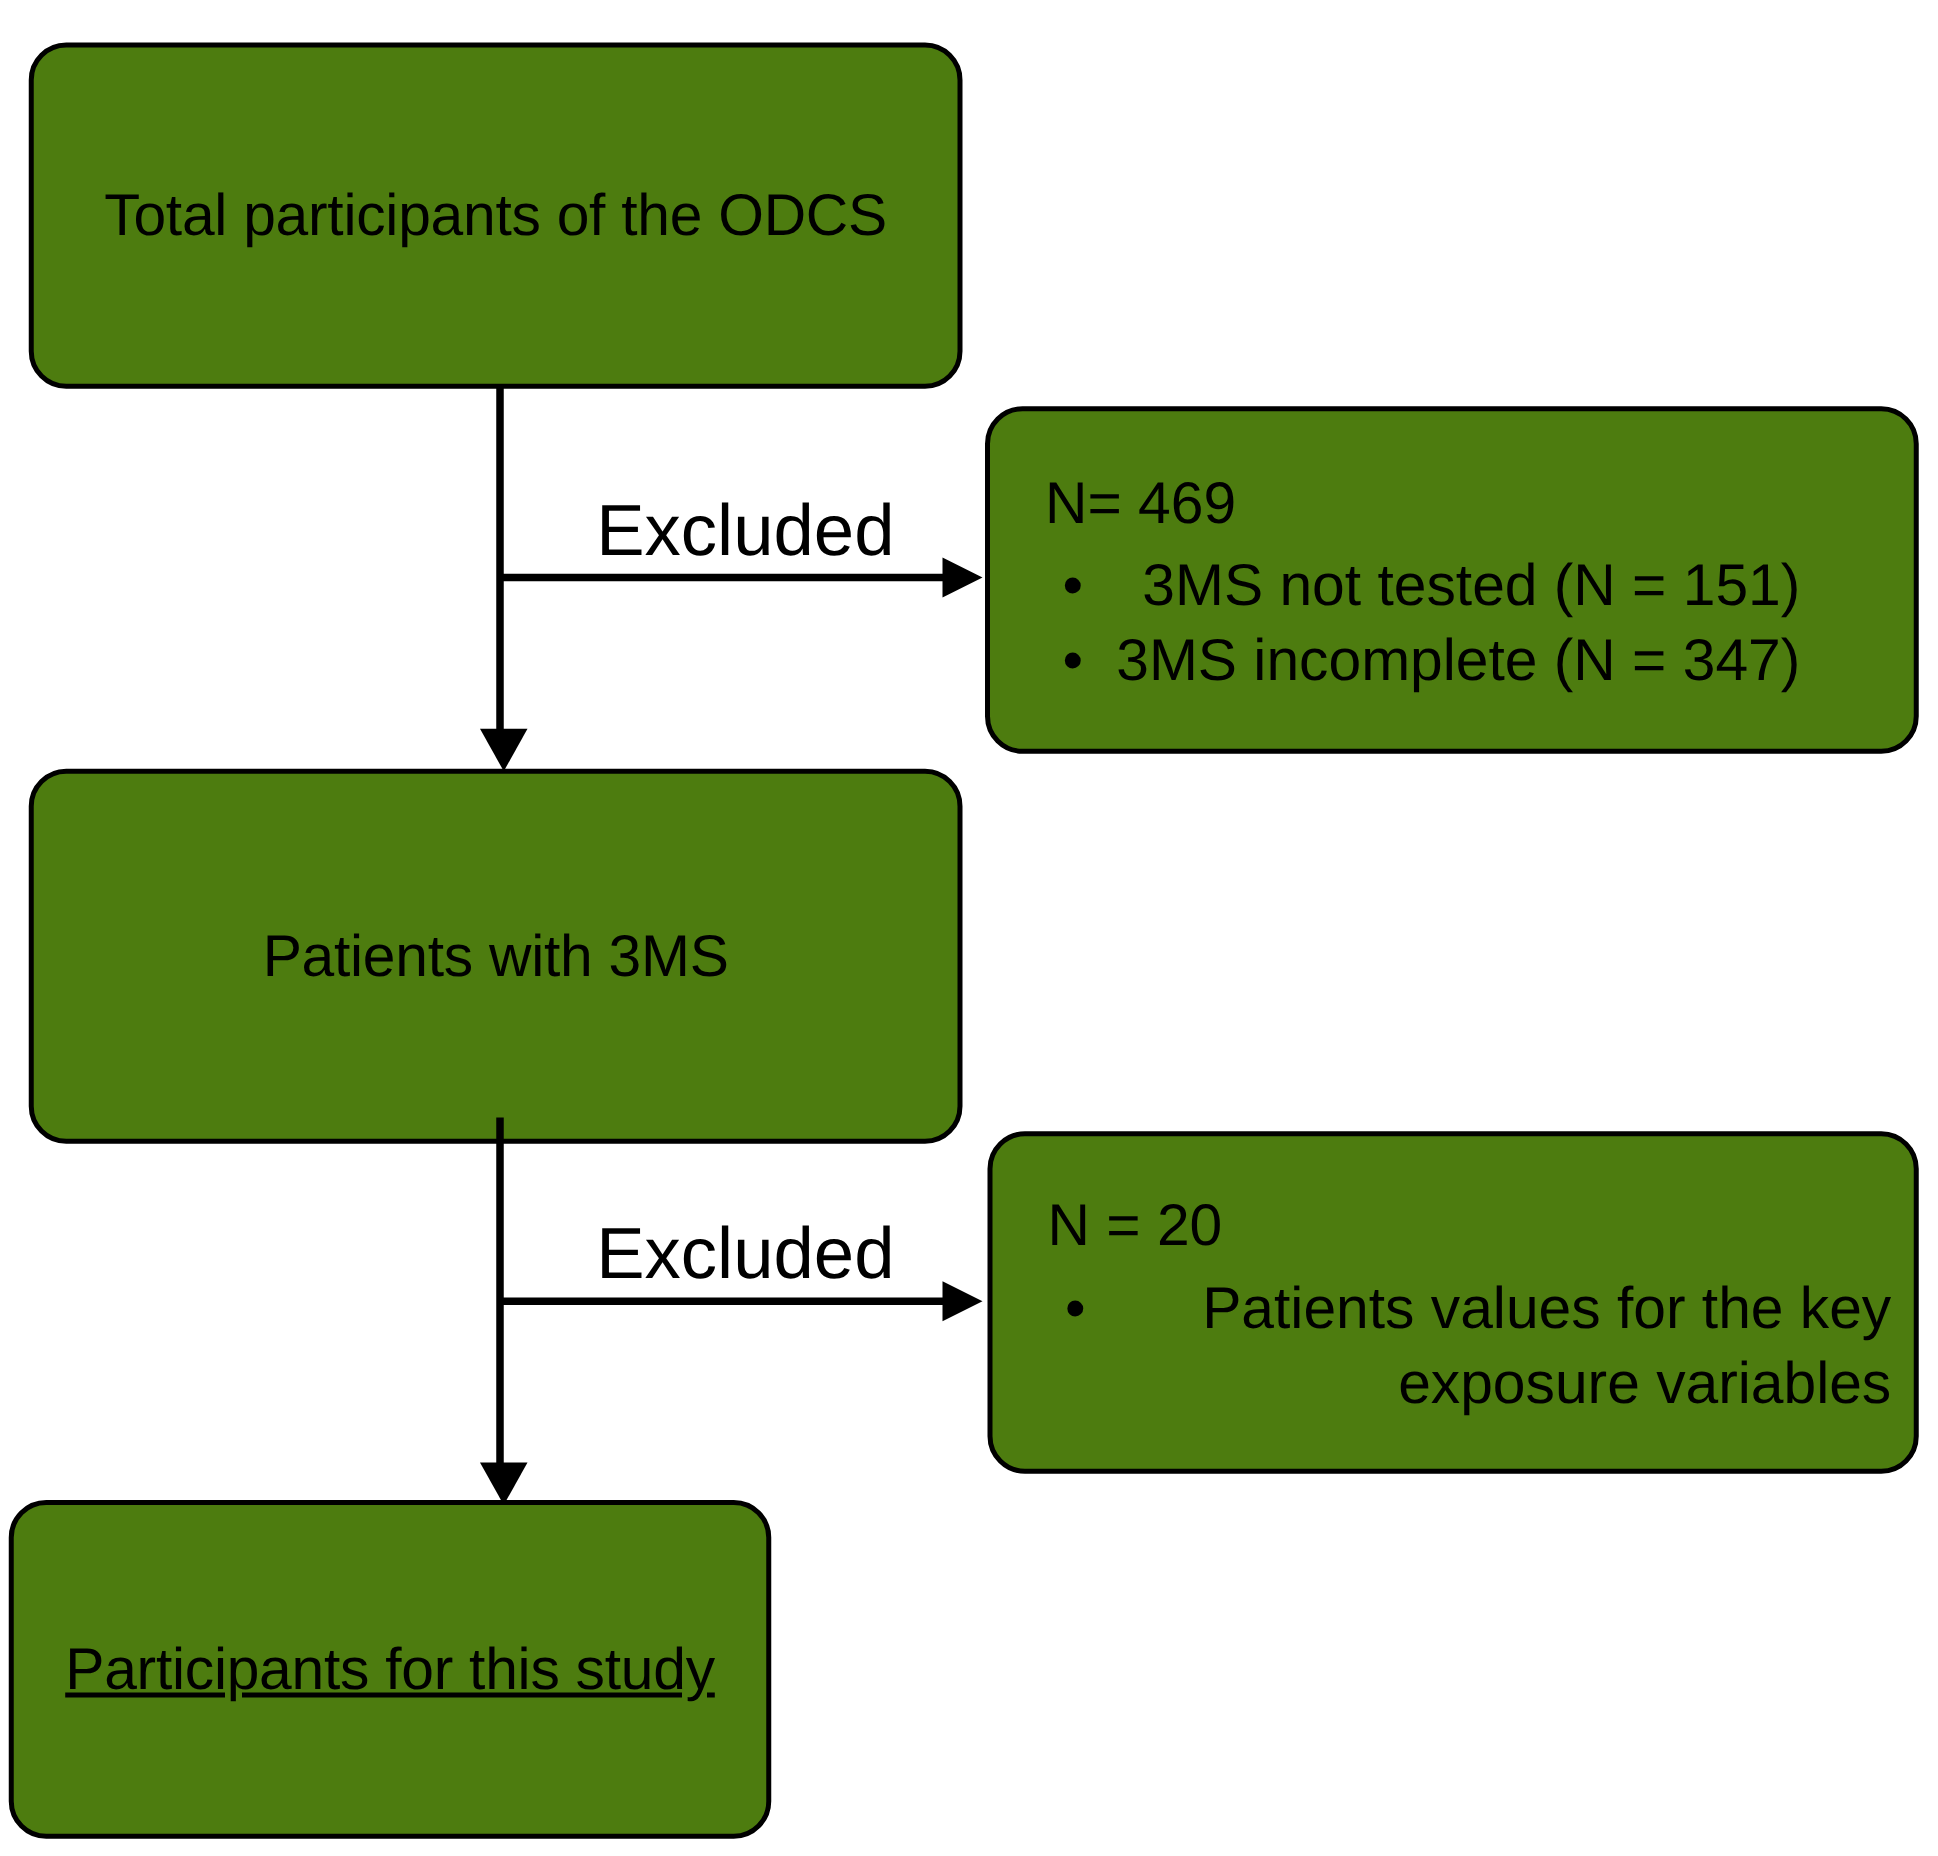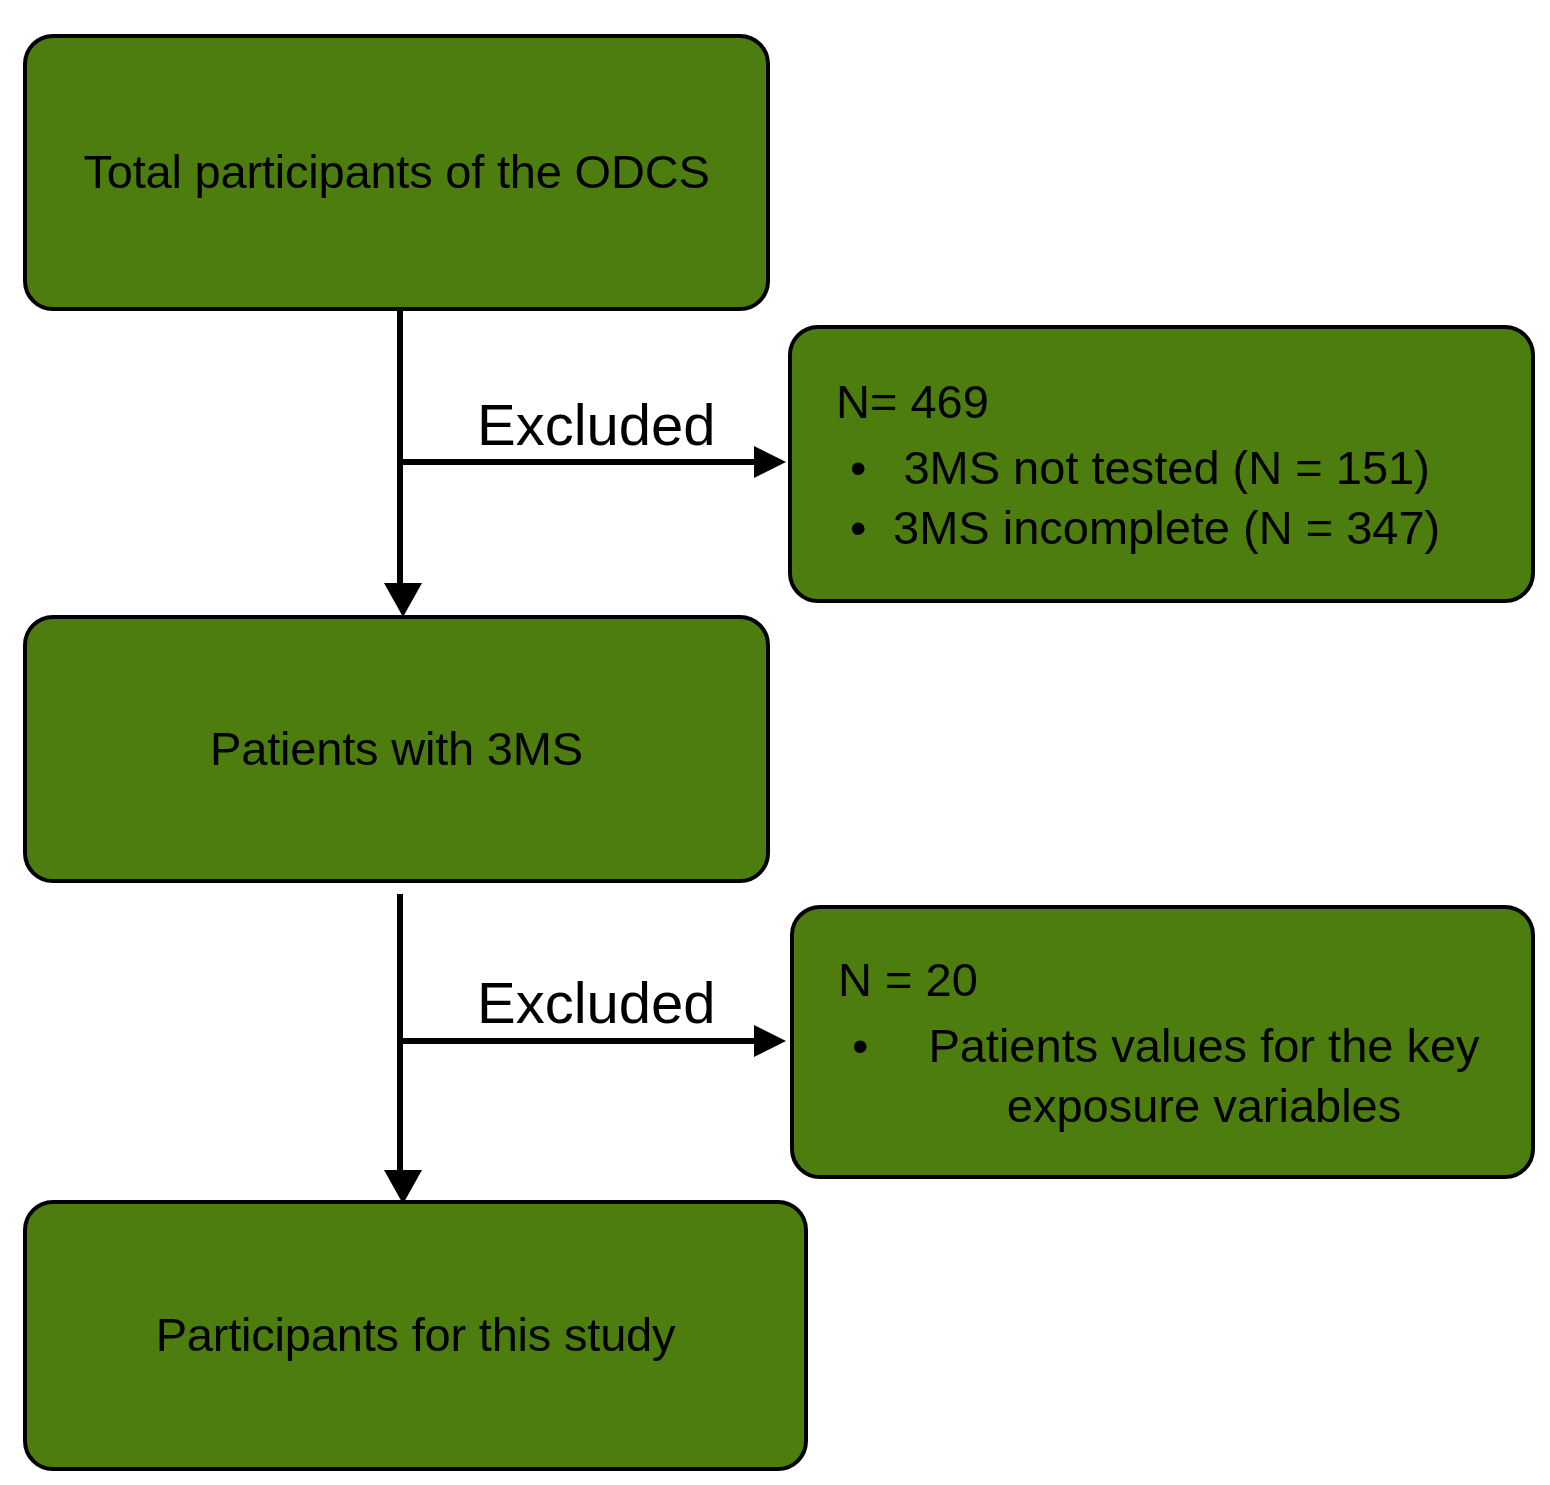--- a/index.html
+++ b/index.html
@@ -27,34 +27,34 @@
     display: flex;
     flex-direction: column;
     justify-content: center;
   }
   .flow-box.centered {
     align-items: center;
     text-align: center;
   }
   .flow-box.lefted {
     align-items: flex-start;
-    text-align: center;
+    text-align: right;
   }
 
   .box-line {
     font-size: 47px;
     line-height: 1.24;
     letter-spacing: -0.2px;
     white-space: nowrap;
   }
 
   
   #box-total      { left: 23px;  top: 34px;   width: 747px; height: 277px; }
-  #box-patients   { left: 23px;  top: 615px;  width: 747px; height: 268px; }
-  #box-final      { left: 23px;  top: 1200px; width: 785px; height: 271px; }
+  #box-patients   { left: 23px;  top: 615px;  width: 747px; height: 300px; }
+  #box-final      { left: 7px;  top: 1200px; width: 610px; height: 271px; text-decoration: underline; }
 
   
   #box-excl-1     { left: 788px; top: 325px;  width: 747px; height: 278px; padding: 0 0 0 44px; }
   #box-excl-2     { left: 790px; top: 905px;  width: 745px; height: 274px; padding: 0 18px 0 44px; }
 
   .excl-count {
     font-size: 47px;
     line-height: 1.3;
     margin-bottom: 6px;
     white-space: nowrap;

